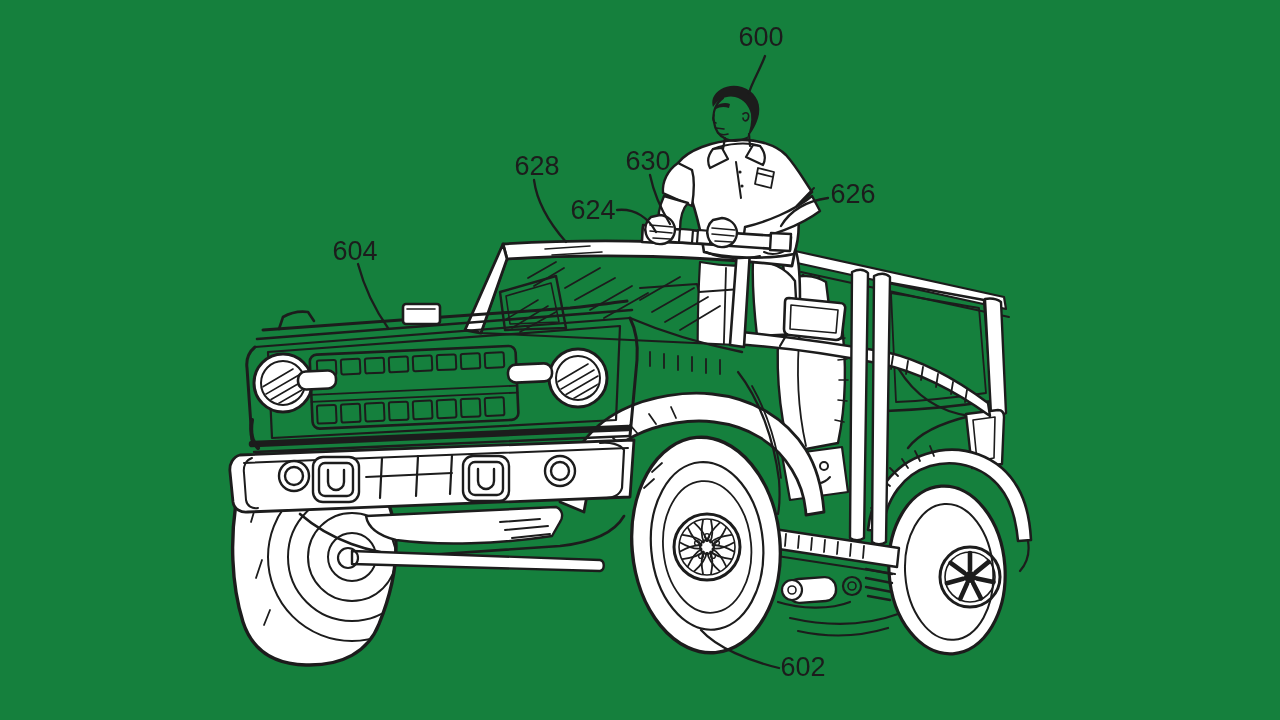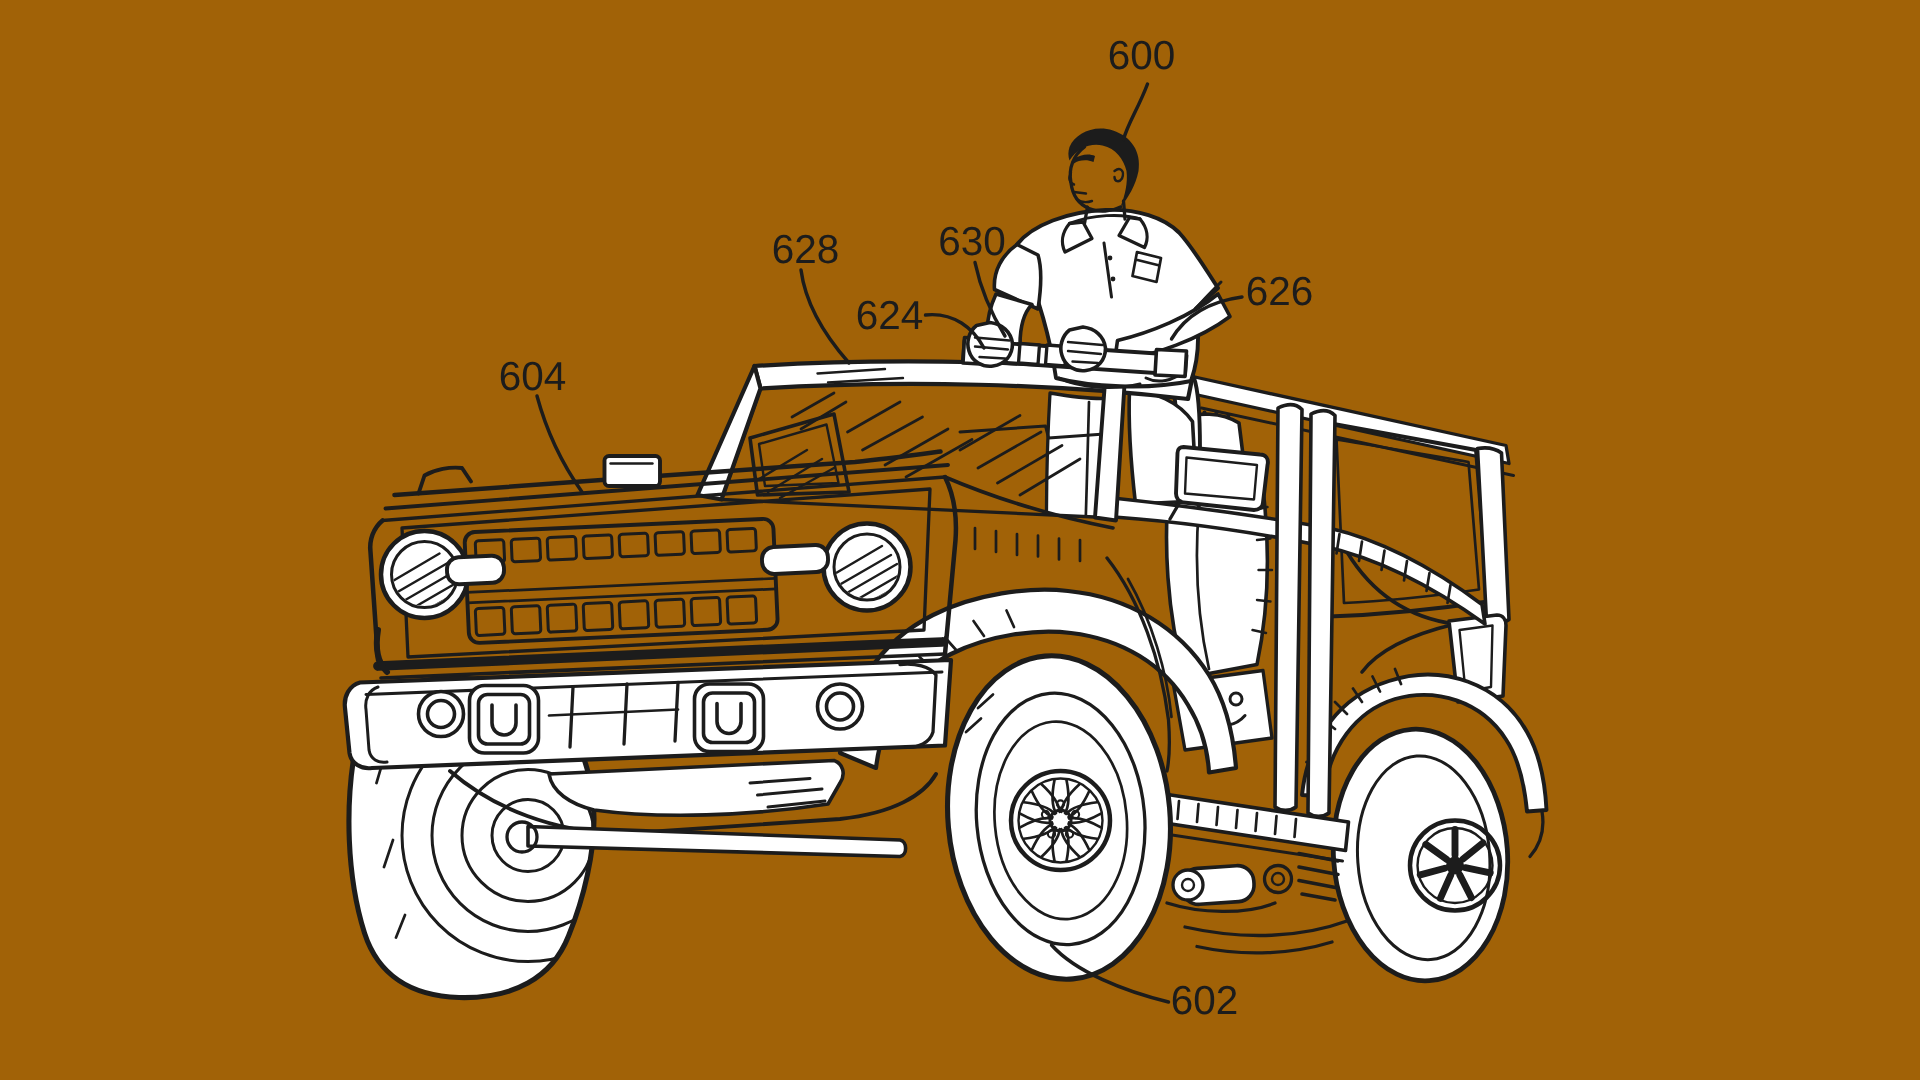--- a/index.html
+++ b/index.html
@@ -1,16 +1,16 @@
 <!DOCTYPE html>
 <html><head>
 <meta charset="utf-8">
 <style>
   html,body{margin:0;padding:0;background:#fff;}
-  .stage{position:relative;width:1280px;height:720px;background:#a16207;overflow:hidden;}
+  .stage{position:relative;width:1280px;height:720px;background:#15803d;overflow:hidden;}
   svg{display:block;}
   .ln{stroke:#1c1c1c;fill:none;stroke-linecap:round;stroke-linejoin:round;}
   .fw{fill:#ffffff;}
   .dk{fill:#1c1c1c;stroke:none;}
   text.ref{font-family:"Liberation Sans", sans-serif;font-size:27px;fill:#1c1c1c;text-anchor:middle;}
 </style>
 </head>
 <body>
 
 <div class="stage">

